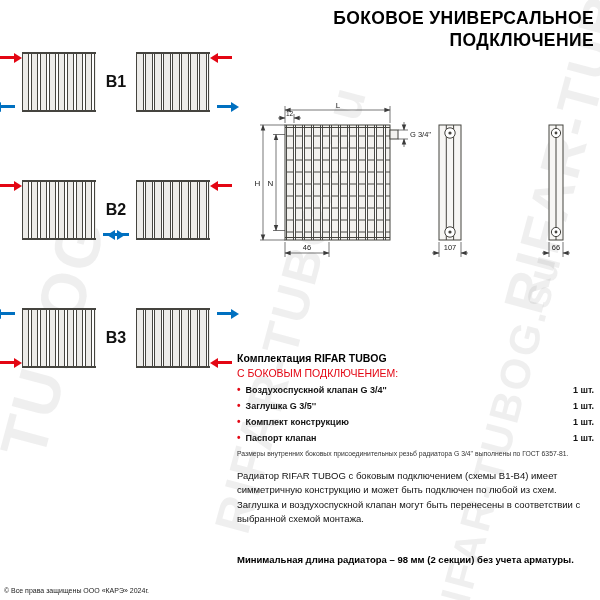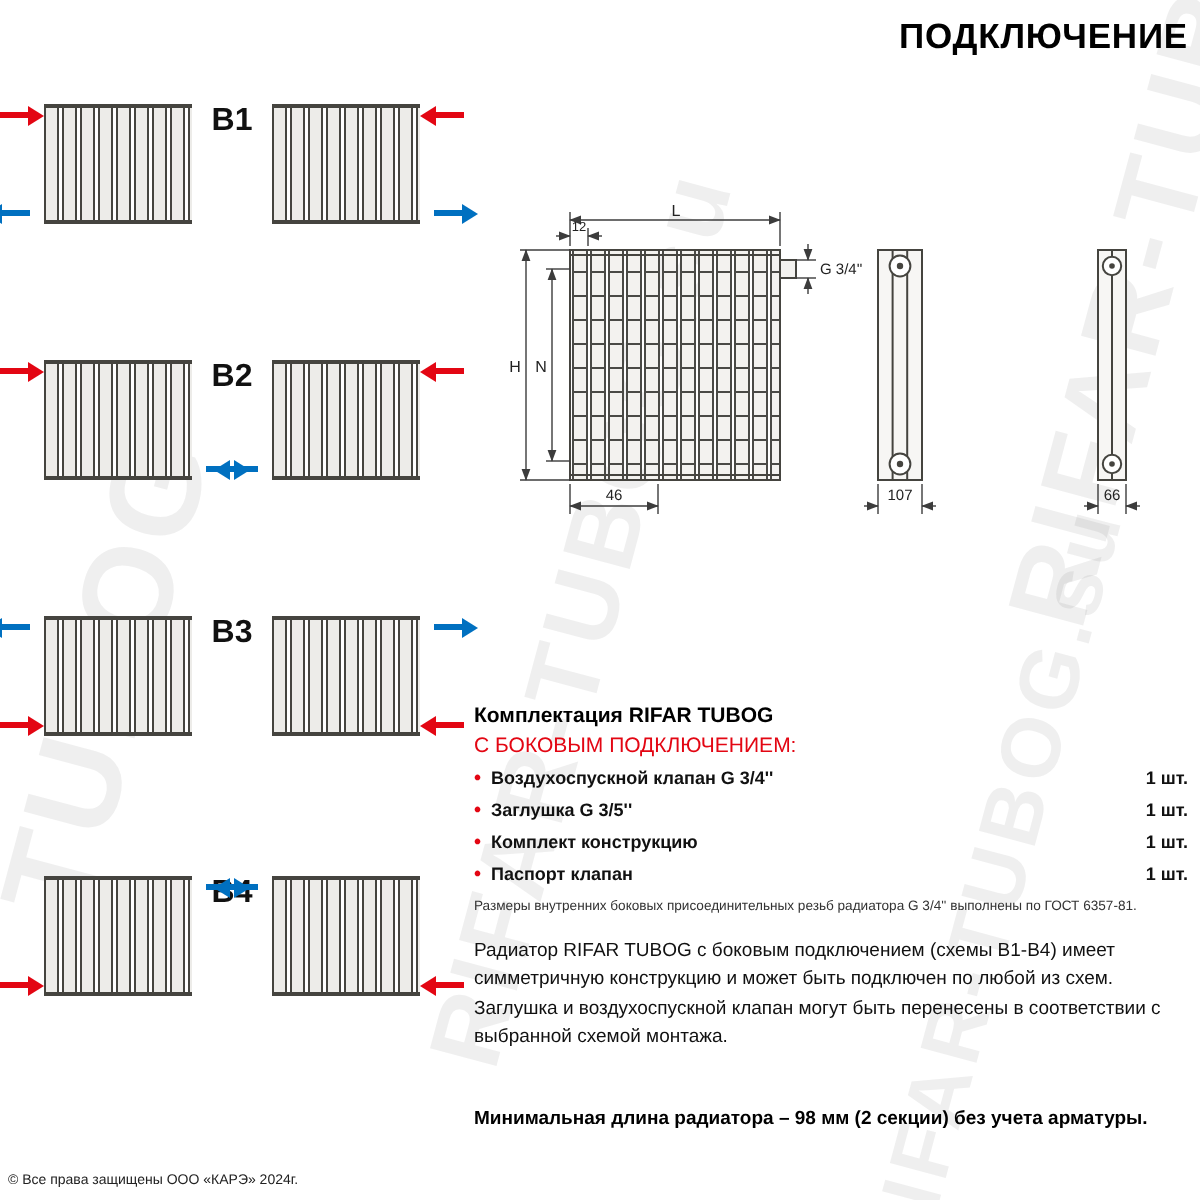--- a/index.html
+++ b/index.html
@@ -12,21 +12,21 @@
   .wm1{font-size:64px;left:-70px;top:300px;transform:rotate(-75deg);}
   .wm2{font-size:50px;left:60px;top:280px;transform:rotate(-75deg);}
   .wm3{font-size:56px;left:400px;top:120px;transform:rotate(-75deg);}
   .wm4{font-size:42px;left:300px;top:420px;transform:rotate(-75deg);}
 
   
   .title{position:absolute;top:7px;right:6px;text-align:right;font-weight:bold;
          font-size:17.5px;line-height:1.28;letter-spacing:.4px;color:#000;}
 
   
-  .scheme-row{position:absolute;left:0;height:60px;display:flex;}
+  .scheme-row{position:absolute;left:0;height:60px;display:flex;align-items:center;}
   .rad-wrap{position:relative;width:74px;height:60px;}
   .rad-wrap.first{margin-left:22px;}
   .radiator{width:74px;height:60px;box-sizing:border-box;
     border-top:2px solid #45443f;border-bottom:2px solid #45443f;
     background:repeating-linear-gradient(90deg,#45443f 0 1px,#edece9 1px 6.5px,#45443f 6.5px 7.5px,#ffffff 7.5px 9px);}
   .scheme-label{width:40px;text-align:center;font-size:16px;font-weight:bold;color:#111;}
   .arr{position:absolute;width:15px;height:3px;background:currentColor;}
   .arr::after{content:"";position:absolute;top:-3.5px;border-top:5px solid transparent;border-bottom:5px solid transparent;}
   .arr.right::after{right:-7px;border-left:8px solid;}
   .arr.left::after{left:-7px;border-right:8px solid;}
@@ -55,20 +55,21 @@
 <body>
 
 <div class="page">
 
   <div class="wm wm1">TUBOG</div>
   <div class="wm wm2">RIFAR-TUBOG.su</div>
   <div class="wm wm3">RIFAR-TUB</div>
   <div class="wm wm4">RIFAR-TUBOG.su</div>
 
   <div class="title">
+    <div>БОКОВОЕ УНИВЕРСАЛЬНОЕ</div>
     <div>ПОДКЛЮЧЕНИЕ</div>
   </div>
 
   <div class="scheme-row" style="top:52px">
     <div class="rad-wrap first">
       <div class="radiator"></div>
         <div class="arr right" style="color: rgb(227, 6, 19); top: 4px; left: -22px;"></div>
         <div class="arr left" style="color: rgb(0, 112, 192); bottom: 4px; left: -22px;"></div>
       </div>
     <div class="scheme-label">B1</div>
@@ -100,33 +101,20 @@
         <div class="arr left" style="color: rgb(0, 112, 192); top: 4px; left: -22px;"></div>
       </div>
     <div class="scheme-label">B3</div>
     <div class="rad-wrap">
       <div class="radiator"></div>
         <div class="arr left" style="color: rgb(227, 6, 19); bottom: 4px; right: -22px;"></div>
         <div class="arr right" style="color: rgb(0, 112, 192); top: 4px; right: -22px;"></div>
       </div>
   </div>
 
-  <div class="scheme-row" style="top:438px">
-    <div class="rad-wrap first">
-      <div class="radiator"></div>
-        <div class="arr right" style="color: rgb(227, 6, 19); bottom: 4px; left: -22px;"></div>
-        <div class="arr right" style="color: rgb(0, 112, 192); top: 4px; right: -22px;"></div>
-      </div>
-    <div class="scheme-label">B4</div>
-    <div class="rad-wrap">
-      <div class="radiator"></div>
-        <div class="arr left" style="color: rgb(227, 6, 19); bottom: 4px; right: -22px;"></div>
-        <div class="arr left" style="color: rgb(0, 112, 192); top: 4px; left: -22px;"></div>
-      </div>
-  </div>
 
   <svg class="dims" viewBox="0 0 345 185" width="345" height="185">
     <defs>
       <pattern id="tubes" width="9" height="12" patternUnits="userSpaceOnUse">
         <rect x="0.5" y="0" width="7" height="12" fill="#f3f2ef" stroke="#4a4a46" stroke-width="1"></rect>
       </pattern>
       <marker id="ar" markerWidth="9" markerHeight="8" refX="8" refY="4" orient="auto-start-reverse">
         <path d="M0,0.8 L8.6,4 L0,7.2 z" fill="#3c3c3c"></path>
       </marker>
     </defs>

